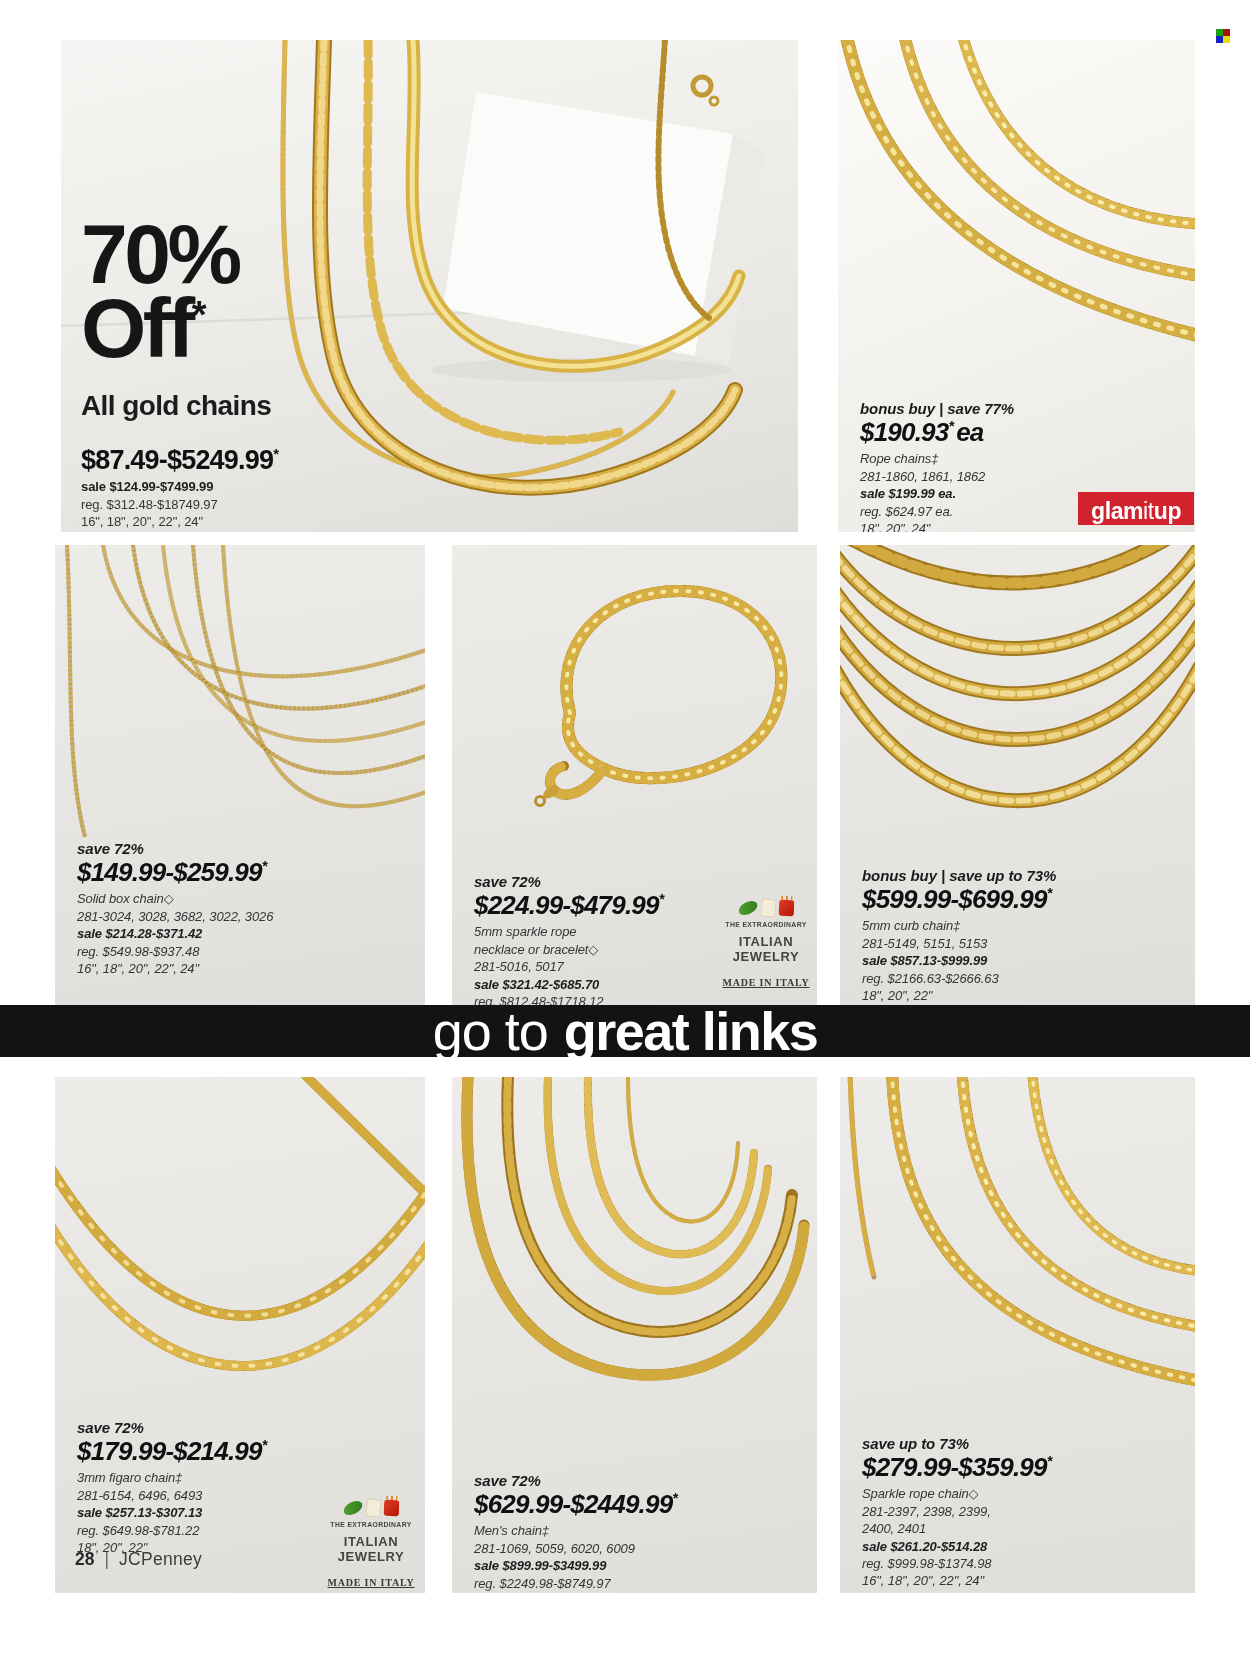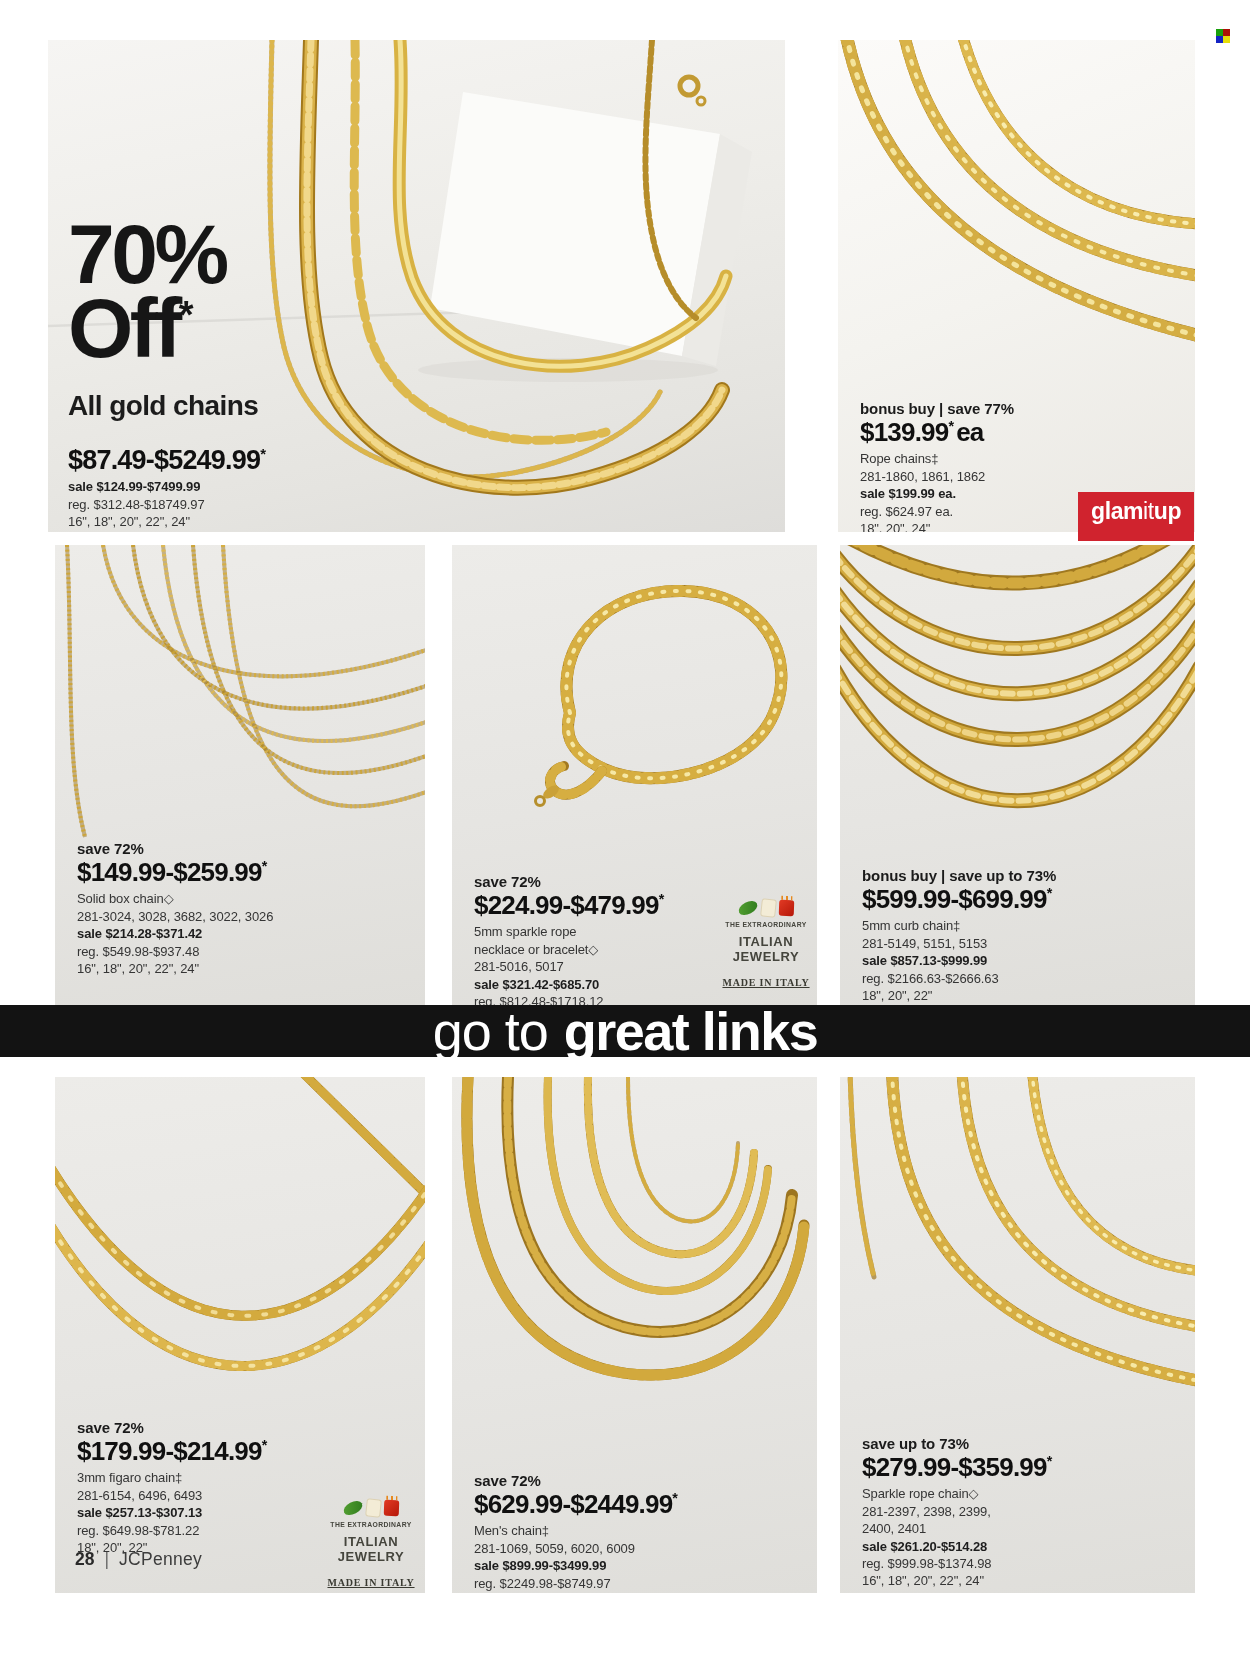--- a/index.html
+++ b/index.html
@@ -5,39 +5,39 @@
   html,body{margin:0;padding:0;background:#ffffff;}
   .page{position:relative;width:1250px;height:1653px;background:#ffffff;overflow:hidden;
         font-family:"Liberation Sans","DejaVu Sans",sans-serif;color:#2d2d2d;}
   .panel{position:absolute;overflow:hidden;}
   .hero-bg{background:linear-gradient(168deg,#f6f5f3 0%,#eeede9 42%,#e5e4e0 78%,#deddda 100%);}
   .rope-bg{background:linear-gradient(158deg,#fcfbf9 0%,#f4f3ef 50%,#eae8e3 100%);}
   .card-bg{background:linear-gradient(172deg,#edecE9 0%,#e6e5e2 55%,#dfdeda 100%);}
   .art{position:absolute;left:0;top:0;width:100%;height:100%;}
 
   
-  .ptext{position:absolute;left:22px;right:18px;}
+  .ptext{position:absolute;left:22px;right:18px;font-style:italic;}
   .promo{font-size:15px;font-weight:700;color:#1b1b1b;letter-spacing:-.1px;line-height:18px;margin-bottom:1px;}
   .bigprice{font-size:26px;font-weight:800;color:#101010;letter-spacing:-.8px;line-height:1.05;margin-bottom:4px;white-space:nowrap;}
   .ast{font-size:55%;vertical-align:super;font-weight:800;}
   .easuf{margin-left:3px;}
   .pl{font-size:13px;line-height:17.4px;color:#353535;letter-spacing:-.1px;}
   .pl.b{font-weight:700;color:#1d1d1d;}
 
   
   .hero-text{position:absolute;left:20px;top:178px;}
   .headline{margin:0;font-size:84px;font-weight:800;line-height:.88;letter-spacing:-3.5px;color:#161616;}
   .hl-ast{font-size:38px;vertical-align:super;letter-spacing:0;}
   .subhead{margin-top:24px;font-size:28px;font-weight:700;letter-spacing:-.6px;color:#1c1c1c;}
   .hero-prices{margin-top:24px;}
   .hero-prices .bigprice{font-size:27px;}
 
   
   .glam{position:absolute;left:1078px;top:492px;background:#d0232e;color:#fff;
-        padding:6px 13px 16px;font-size:23px;letter-spacing:-.4px;white-space:nowrap;}
+        padding:6px 13px 0;font-size:23px;letter-spacing:-.4px;white-space:nowrap;}
   .glam .gb{font-weight:800;}
   .glam .gl{font-weight:400;}
 
   
   .banner{position:absolute;left:0;top:1005px;width:1250px;height:52px;background:#131313;
           display:flex;align-items:center;justify-content:center;color:#fff;}
   .banner .bl{font-size:54px;font-weight:400;letter-spacing:-1px;margin-right:16px;}
   .banner .bb{font-size:54px;font-weight:800;letter-spacing:-1.5px;}
 
   
@@ -74,21 +74,21 @@
 
 <div class="page">
 
   <div class="regmark">
     <i class="q1"></i>
       <i class="q2"></i>
       <i class="q3"></i>
       <i class="q4"></i>
   </div>
 
-  <section class="panel hero-bg" style="left:48px;top:40px;width:737px;height:492px">
+  <section class="panel hero-bg" style="left:61px;top:40px;width:737px;height:492px">
     <svg class="art" viewBox="0 0 737 492" preserveAspectRatio="none" aria-hidden="true">
       <line x1="0" y1="286" x2="430" y2="272" stroke="#d7d6d2" stroke-width="2.5" opacity="0.7"></line>
       <polygon points="415,52 672,94 634,316 382,268" fill="#fbfbf9"></polygon>
       <polygon points="672,94 704,112 668,326 634,316" fill="#ebeae6"></polygon>
       <ellipse cx="520" cy="330" rx="150" ry="12" fill="#d6d5d1" opacity="0.45"></ellipse>
       <g fill="none" stroke-linecap="round">
 
         <path d="M224,0 C221,120 219,225 234,298 C256,412 370,452 470,432 C548,416 598,382 612,352" stroke="#a67e22" stroke-width="5" opacity="0.55"></path>
         <path d="M224,0 C221,120 219,225 234,298 C256,412 370,452 470,432 C548,416 598,382 612,352" stroke="#dcb64c" stroke-width="5" stroke-dasharray="1.5 4.2"></path>
 
@@ -129,21 +129,21 @@
         <path d="M66,-6 C94,118 182,208 362,236" stroke="#a57d24" stroke-width="12"></path>
         <path d="M66,-6 C94,118 182,208 362,236" stroke="#d9b349" stroke-width="12" stroke-dasharray="8 6"></path>
         <path d="M66,-6 C94,118 182,208 362,236" stroke="#f6e8a4" stroke-width="4" stroke-dasharray="3 11"></path>
         <path d="M124,-6 C154,102 228,176 362,184" stroke="#a87f26" stroke-width="11"></path>
         <path d="M124,-6 C154,102 228,176 362,184" stroke="#ddb84e" stroke-width="11" stroke-dasharray="7 6"></path>
         <path d="M124,-6 C154,102 228,176 362,184" stroke="#f8ecae" stroke-width="4" stroke-dasharray="2.5 10"></path>
       </g>
     </svg>
     <div class="ptext" style="top:360px">
       <div class="promo">bonus buy | save 77%</div>
-      <div class="bigprice"><span>$139.99</span><span class="ast">*</span><span class="easuf">ea</span></div>
+      <div class="bigprice"><span>$190.93</span><span class="ast">*</span><span class="easuf">ea</span></div>
       <div class="pl">Rope chains‡</div>
       <div class="pl">281-1860, 1861, 1862</div>
       <div class="pl b">sale $199.99 ea.</div>
       <div class="pl">reg. $624.97 ea.</div>
       <div class="pl">18", 20", 24"</div>
     </div>
   </section>
 
   <div class="glam"><span class="gb">glam</span><span class="gl">it</span><span class="gb">up</span></div>
 

